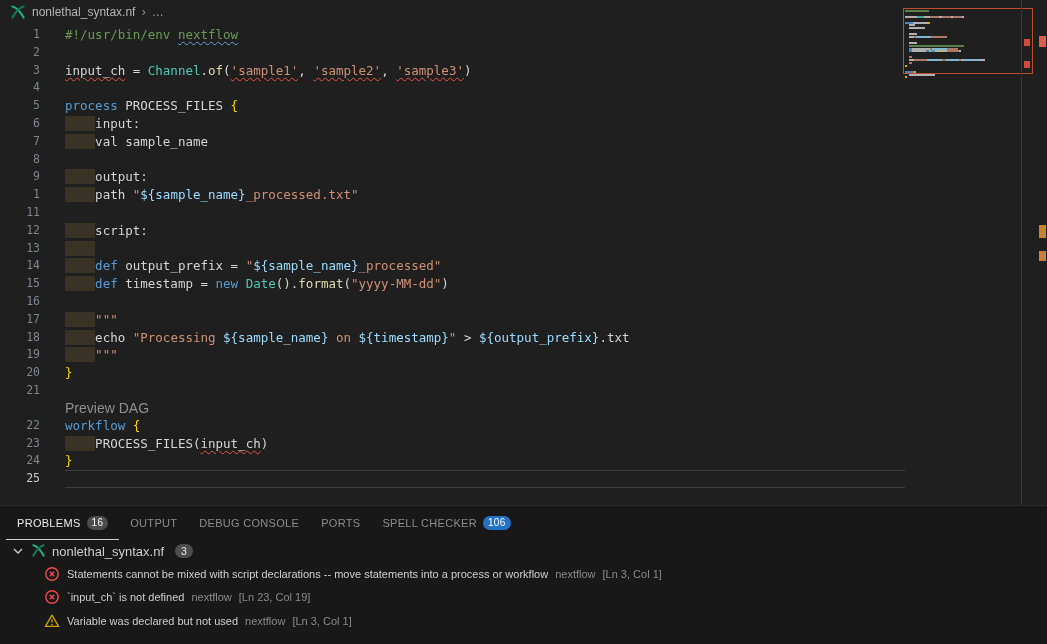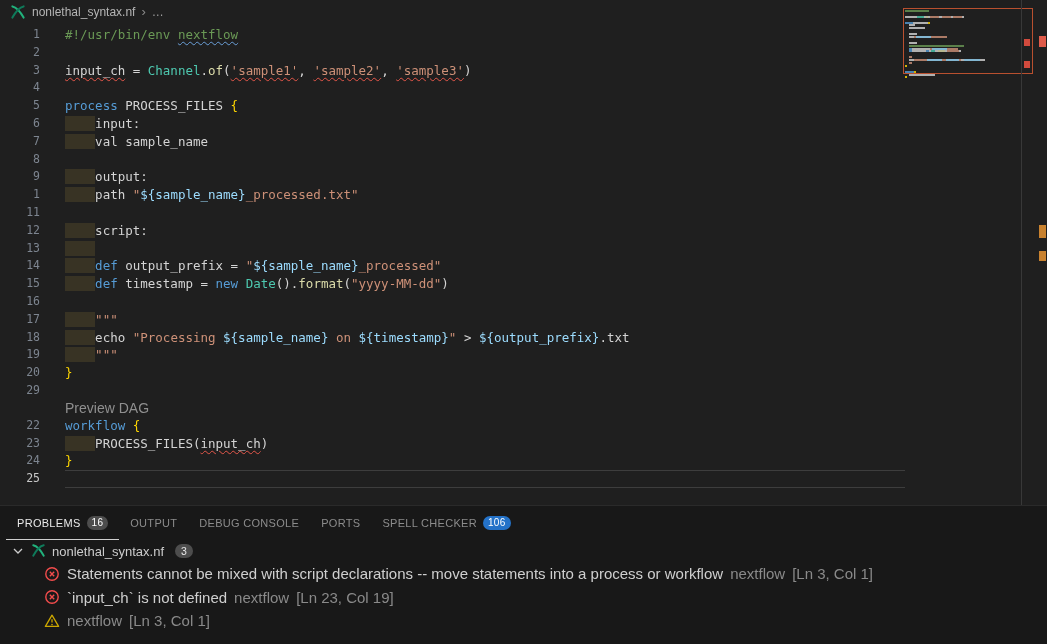--- a/index.html
+++ b/index.html
@@ -54,21 +54,21 @@
        color:#8c8c8c;border-bottom:1px solid transparent;box-sizing:border-box;cursor:pointer;}
   .tab.active{color:#e9e9e9;border-bottom-color:#cfcfcf;}
   .badge{font-size:10px;padding:1px 5px;border-radius:8px;color:#ffffff;line-height:12px;}
   .badge.gray{background:#4d4d4d;}
   .badge.blue{background:#2472c8;}
   .file-row{display:flex;align-items:center;height:22px;padding-left:10px;gap:5px;
             color:#cccccc;font-size:13px;cursor:pointer;}
   .chev{display:flex;width:16px;height:16px;flex:none;}
   .count-badge{background:#4d4d4d;color:#e8e8e8;font-size:10.5px;border-radius:9px;
                padding:1px 6px;margin-left:6px;}
-  .p-row{display:flex;align-items:center;height:23.5px;padding-left:44px;font-size:15px;gap:7px;
+  .p-row{display:flex;align-items:center;height:23.5px;padding-left:44px;font-size:11px;gap:7px;
          cursor:pointer;}
   .p-icon{display:flex;width:16px;height:16px;flex:none;}
   .p-msg{color:#cfcfcf;white-space:nowrap;}
   .p-src{color:#8a8a8a;white-space:nowrap;}
   .p-loc{color:#8a8a8a;white-space:nowrap;}
 </style>
 </head>
 <body>
 
 <div class="app">
@@ -161,21 +161,21 @@
         </div>
         <div class="row">
           <div class="ln">19</div>
           <div class="code"><span class="ind">    </span><span style="color: rgb(206, 145, 120);">"""</span></div>
         </div>
         <div class="row">
           <div class="ln">20</div>
           <div class="code"><span style="color: rgb(255, 215, 0);">}</span></div>
         </div>
         <div class="row">
-          <div class="ln">29</div>
+          <div class="ln">21</div>
           <div class="code"></div>
         </div>
         <div class="row lens-row">
           <div class="ln"></div>
           <div class="code lens">Preview DAG</div>
         </div>
         <div class="row">
           <div class="ln">22</div>
           <div class="code"><span style="color: rgb(86, 156, 214);">workflow </span><span style="color: rgb(255, 215, 0);">{</span></div>
         </div>
@@ -291,20 +291,21 @@
             <span class="p-loc">[Ln 23, Col 19]</span>
           </div>
           <div class="p-row">
             <span class="p-icon">
               <svg viewBox="0 0 16 16" width="16" height="16">
                 <path d="M8 2.2 L14.6 13.4 H1.4 Z" fill="none" stroke="#cca700" stroke-width="1.3" stroke-linejoin="round"></path>
                 <path d="M8 6.2 V9.6" stroke="#cca700" stroke-width="1.3"></path>
                 <circle cx="8" cy="11.6" r="0.8" fill="#cca700"></circle>
               </svg>
             </span>
+            <span class="p-msg">Variable was declared but not used</span>
             <span class="p-src">nextflow</span>
             <span class="p-loc">[Ln 3, Col 1]</span>
           </div>
         </div>
     </div>
   </div>
 
 </div>
 
 </body></html>

